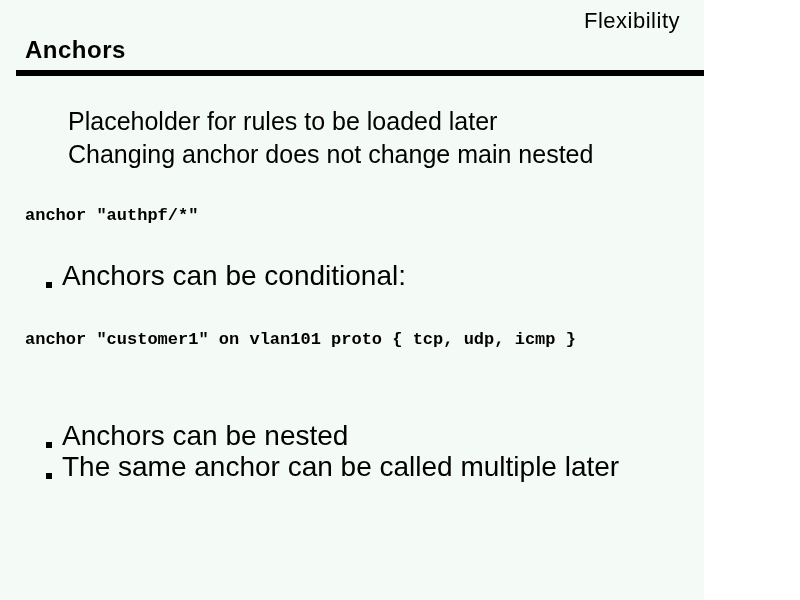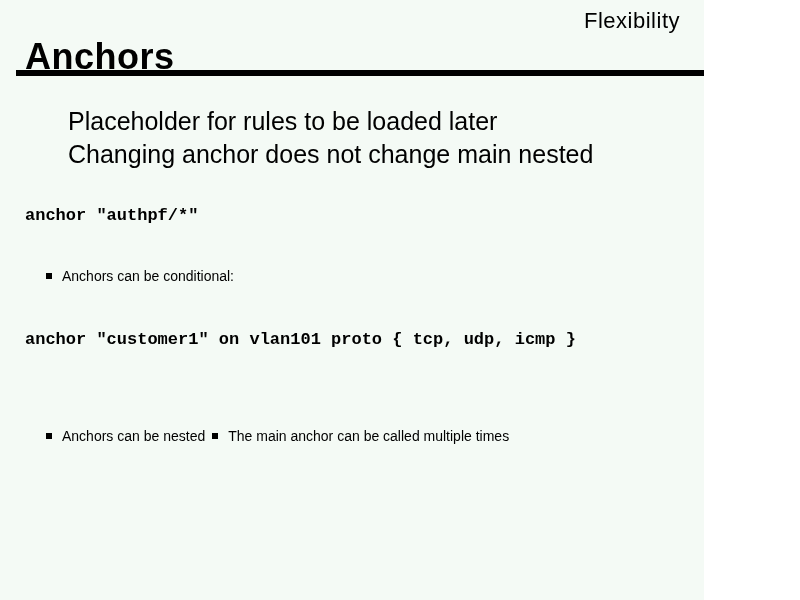--- a/index.html
+++ b/index.html
@@ -17,21 +17,21 @@
     top: 8px;
     right: 24px;
     font-size: 22px;
     letter-spacing: 0.5px;
   }
   .slide-title {
     position: absolute;
     top: 36px;
     left: 25px;
     margin: 0;
-    font-size: 36px;
+    font-size: 24px;
     font-weight: 600;
     letter-spacing: 0.5px;
   }
   .title-rule {
     position: absolute;
     top: 70px;
     left: 16px;
     width: 766px;
     height: 6px;
     background: var(--rule, #000000);
@@ -48,42 +48,42 @@
     margin: 0;
     font-family: "Liberation Mono", "DejaVu Sans Mono", monospace;
     font-weight: bold;
     font-size: 17px;
     white-space: pre;
   }
   .code-1 { top: 206px; left: 25px; }
   .code-2 { top: 330px; left: 25px; }
   .bullet {
     display: flex;
-    align-items: flex-start;
-    font-size: 14px;
+    align-items: flex-end;
+    font-size: 28px;
     line-height: 24px;
   }
   .bullet-marker {
     flex: none;
     width: 6px;
     height: 6px;
     background: var(--fg, #000000);
     margin: 9px 10px 0 0;
   }
   .bullet-conditional {
     position: absolute;
     top: 264px;
     left: 46px;
   }
   .bottom-bullets {
     position: absolute;
     top: 424px;
     left: 46px;
     display: flex;
-    flex-direction: row;
+    flex-direction: column;
     gap: 7px;
   }
 </style>
 </head>
 <body>
 
 <div class="slide">
 
   <div class="corner-label">Flexibility</div>
 
@@ -105,17 +105,17 @@
 
   <pre class="code code-2">anchor "customer1" on vlan101 proto { tcp, udp, icmp }</pre>
 
   <div class="bottom-bullets">
     <div class="bullet">
       <span class="bullet-marker"></span>
       <span class="bullet-text">Anchors can be nested</span>
     </div>
     <div class="bullet">
       <span class="bullet-marker"></span>
-      <span class="bullet-text">The main anchor can be called multiple times</span>
+      <span class="bullet-text">The same anchor can be called multiple later</span>
     </div>
   </div>
 
 </div>
 
 </body></html>

